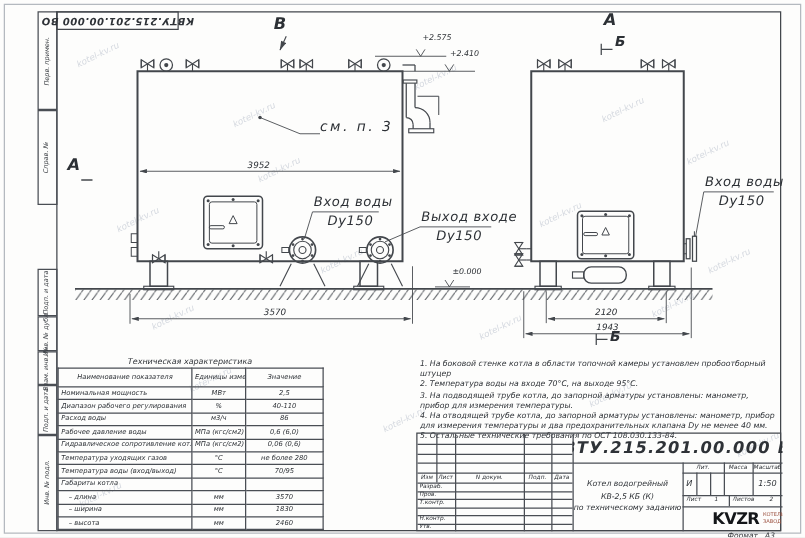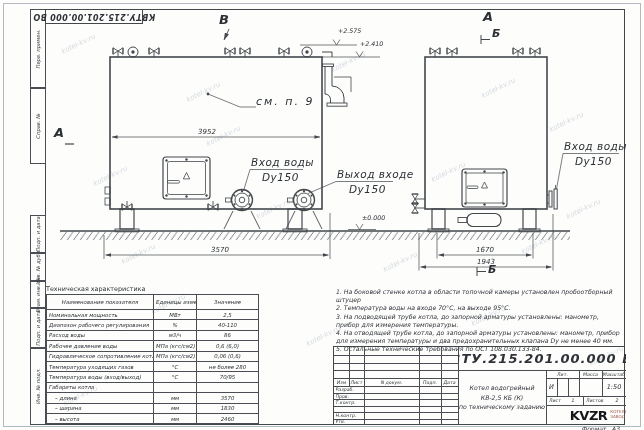--- a/index.html
+++ b/index.html
@@ -25,22 +25,22 @@
   .viewletter { font-size:13px; font-weight:bold; }
   .viewletter-sm { font-size:11px; font-weight:bold; }
   .callout { font-size:10.5px; letter-spacing:.5px; font-weight:500;}
   .dim { position:absolute; font-style:italic; font-size:7px; transform:translateX(-50%);
     white-space:nowrap; color:#2c3035;}
   .elev { font-size:6.3px; }
   .seenote { font-size:11px; letter-spacing:2px; }
   .wm { position:absolute; font-size:7px; color:rgba(150,160,178,.38);
     transform:rotate(-26deg); white-space:nowrap; font-style:italic; }
   
-  .tech-title { position:absolute; left:46px; top:285px; width:212px; text-align:left;
-    font-size:6.4px; }
+  .tech-title { position:absolute; left:46px; top:285px; width:212px; text-align:center;
+    font-size:6.4px; font-style:italic; }
   table.tech { position:absolute; left:46px; top:294px; width:212px;
     border-collapse:collapse; table-layout:fixed; font-size:5.4px; font-style:italic; }
   table.tech th, table.tech td { border:.9px solid #4a4e54; font-weight:normal;
     padding:0 2px; overflow:hidden; white-space:nowrap; }
   table.tech th { height:15px; text-align:center; }
   table.tech td { height:10.4px; }
   td.c, th.c { text-align:center; }
   
   .notes { position:absolute; left:336px; top:288px; width:288px;
     font-size:6.2px; font-style:italic; line-height:1.27; }
@@ -308,36 +308,36 @@
   <div class="stamp">
     <span>КВТУ.215.201.00.000 ВО</span>
   </div>
 
   <div class="lbl viewletter" style="left:219px;top:13px;">В</div>
   <div class="lbl viewletter" style="left:54px;top:126px;">А</div>
   <div class="lbl viewletter" style="left:483px;top:10px;">А</div>
   <div class="lbl viewletter-sm" style="left:492px;top:28px;">Б</div>
   <div class="lbl viewletter-sm" style="left:488px;top:264px;">Б</div>
 
-  <div class="lbl seenote" style="left:256px;top:96px;">см. п. 9</div>
+  <div class="lbl seenote" style="left:256px;top:96px;">см. п. 3</div>
 
   <div class="lbl elev" style="left:338px;top:28px;">+2.575</div>
   <div class="lbl elev" style="left:360px;top:41px;">+2.410</div>
   <div class="lbl elev" style="left:362px;top:215px;">±0.000</div>
 
   <div class="lbl callout" style="left:251px;top:157px;">Вход воды</div>
   <div class="lbl callout" style="left:262px;top:172px;">Dy150</div>
   <div class="lbl callout" style="left:337px;top:169px;">Выход входе</div>
   <div class="lbl callout" style="left:349px;top:184px;">Dy150</div>
   <div class="lbl callout" style="left:564px;top:141px;">Вход воды</div>
   <div class="lbl callout" style="left:575px;top:156px;">Dy150</div>
 
   <div class="dim" style="left:207px;top:127.5px;">3952</div>
   <div class="dim" style="left:220px;top:246px;">3570</div>
-  <div class="dim" style="left:485px;top:246px;">1670</div>
+  <div class="dim" style="left:485px;top:246px;">2120</div>
   <div class="dim" style="left:486px;top:258px;">1943</div>
 
   <div class="tech-title">Техническая характеристика</div>
   <table class="tech">
     <colgroup>
         <col style="width:107px">
         <col style="width:43px">
         <col style="width:62px">
       </colgroup>
     <tbody>

